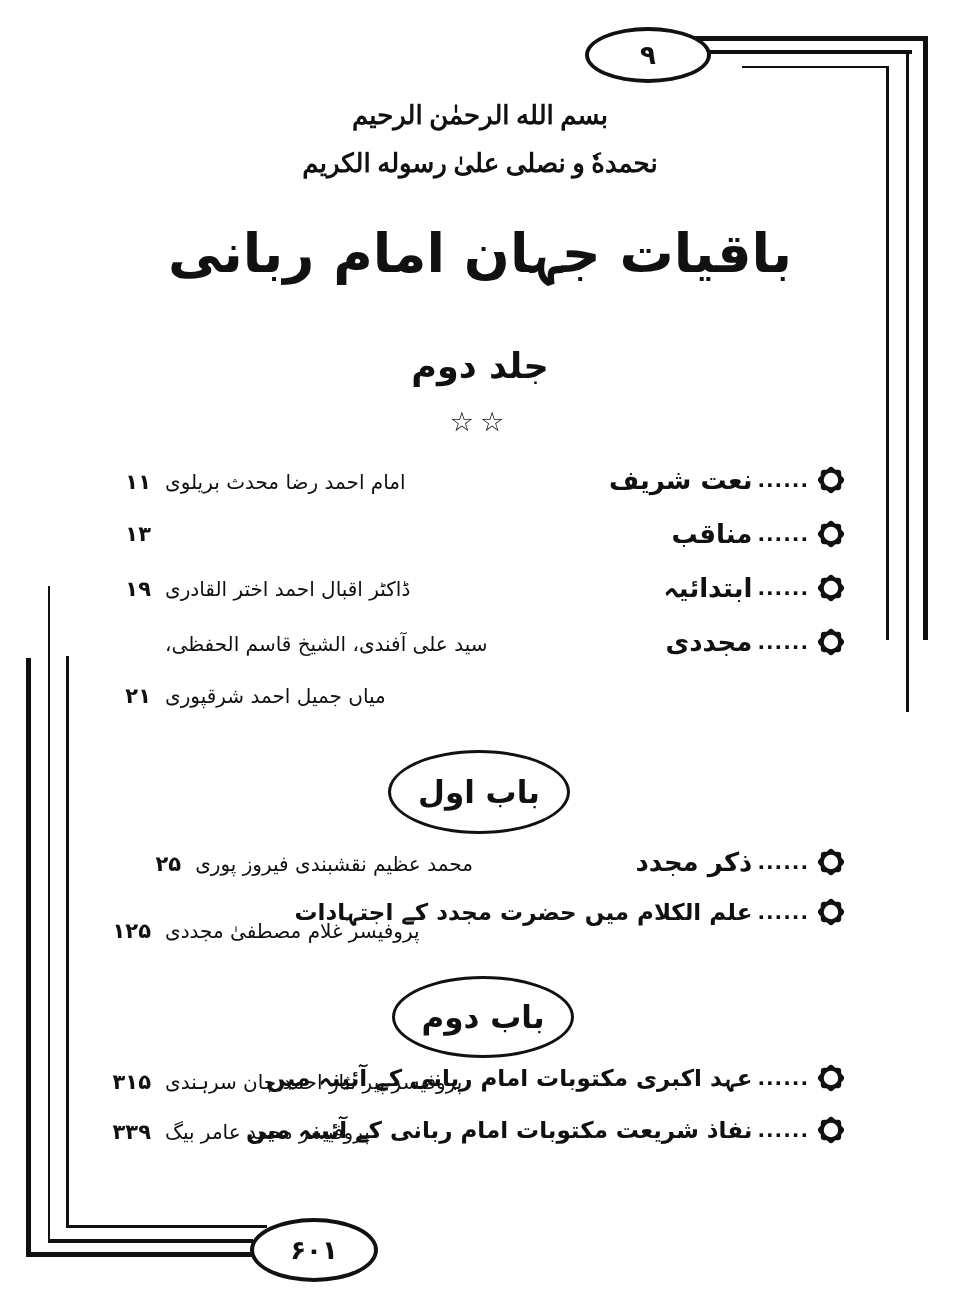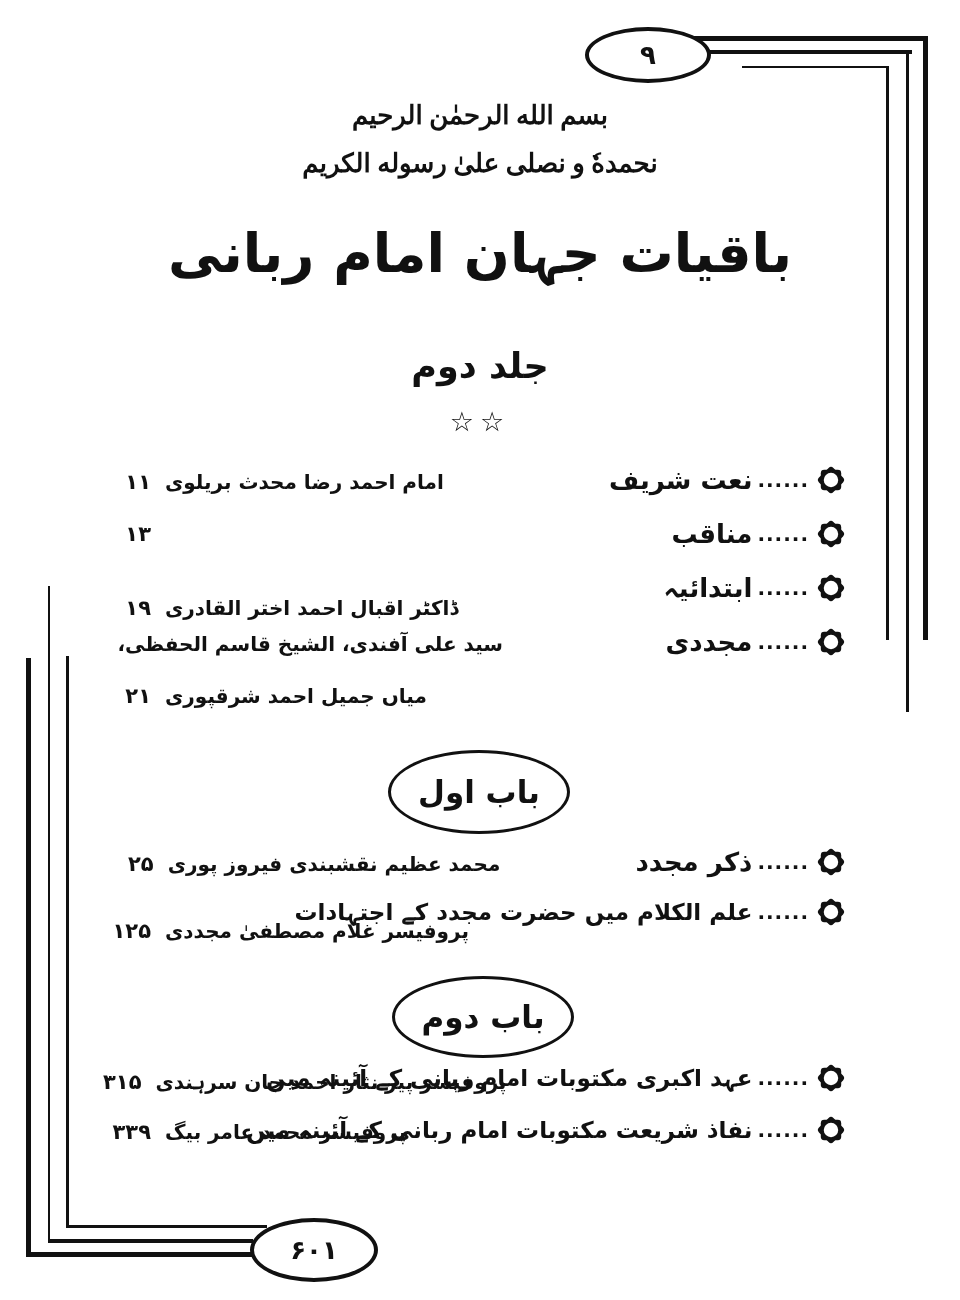--- a/index.html
+++ b/index.html
@@ -38,21 +38,21 @@
   }
   .toc-title-row .entry-title { font-size:26px; font-weight:bold; }
   .toc-title-row.small .entry-title { font-size:23px; }
   .leader { font-size:20px; font-weight:bold; letter-spacing:1px; direction:ltr; }
   .star-wrap { display:inline-flex; }
   .author-row {
     position:absolute; left:103px; width:400px; height:36px;
     display:flex; align-items:center; white-space:nowrap; z-index:2;
   }
   .pageno { display:inline-block; width:48px; font-size:21px; font-weight:bold; }
-  .author { font-size:20px; font-weight:bold; direction:rtl; margin-left:14px; }
+  .author { font-size:20px; font-weight:normal; direction:rtl; margin-left:14px; }
 </style>
 </head>
 <body>
 
 <div class="line" style="left:690px; top:36px; width:238px; height:5px;"></div>
 <div class="line" style="left:700px; top:50px; width:212px; height:4px;"></div>
 <div class="line" style="left:742px; top:66px; width:146px; height:2px;"></div>
 <div class="line" style="left:923px; top:36px; width:5px; height:604px;"></div>
 <div class="line" style="left:906px; top:50px; width:3px; height:662px;"></div>
 <div class="line" style="left:886px; top:66px; width:3px; height:574px;"></div>
@@ -133,21 +133,21 @@
   <span class="entry-title" dir="rtl">مجددی</span>
 </div>
 
 <div class="author-row" style="top:464px;">
   <span class="pageno" dir="rtl">۱۱</span>
   <span class="author">امام احمد رضا محدث بریلوی</span>
 </div>
 <div class="author-row" style="top:516px;">
   <span class="pageno" dir="rtl">۱۳</span>
 </div>
-<div class="author-row" style="top:590px;">
+<div class="author-row" style="top:571px;">
   <span class="pageno" dir="rtl">۱۹</span>
   <span class="author">ڈاکٹر اقبال احمد اختر القادری</span>
 </div>
 <div class="author-row" style="top:626px;">
   <span class="pageno" dir="rtl"></span>
   <span class="author">سید علی آفندی، الشیخ قاسم الحفظی،</span>
 </div>
 <div class="author-row" style="top:678px;">
   <span class="pageno" dir="rtl">۲۱</span>
   <span class="author">میاں جمیل احمد شرقپوری</span>

